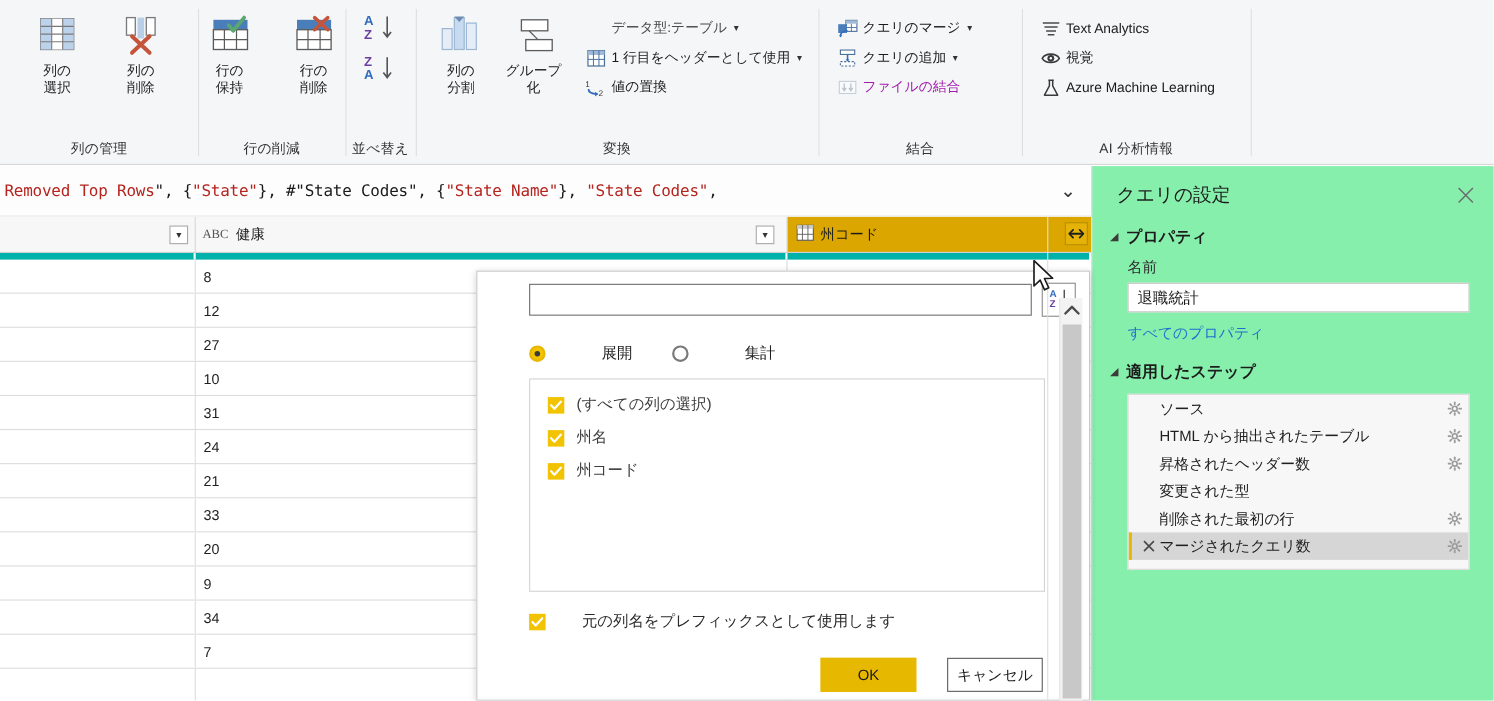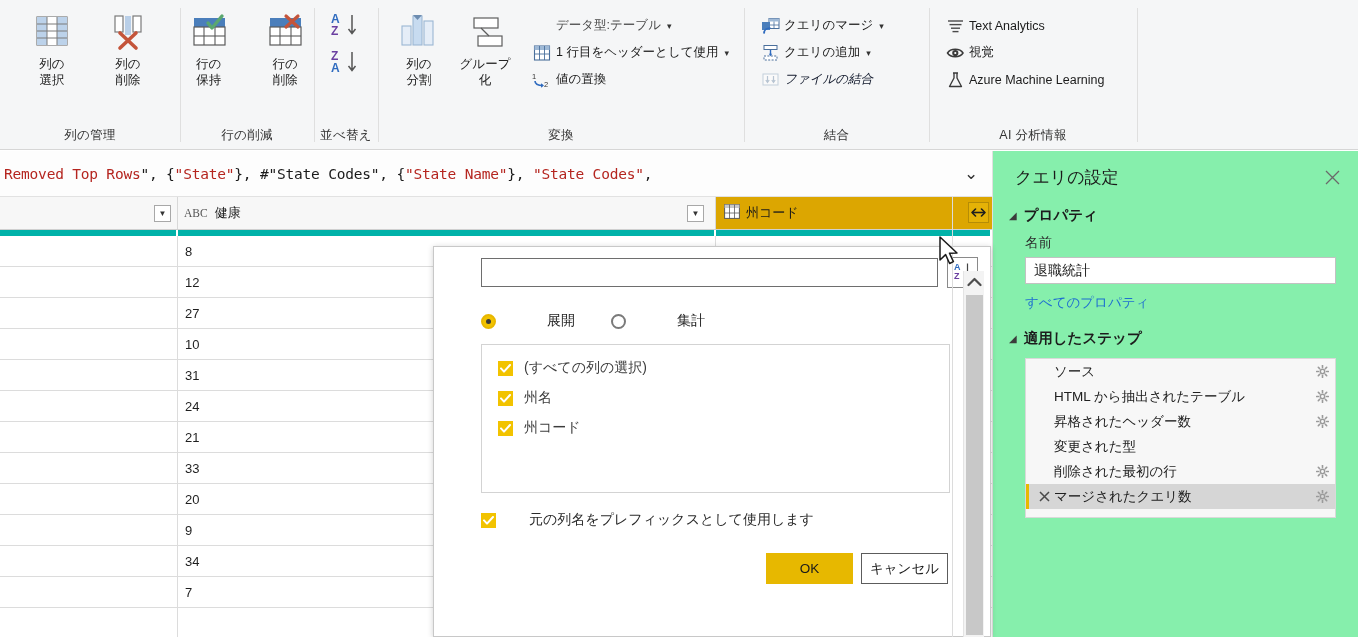--- a/index.html
+++ b/index.html
@@ -45,21 +45,21 @@
     margin-top: 3px; white-space: pre-line;
   }
 
   
   .smallrow {
     display: flex; align-items: center; height: 27px; padding: 0 4px 0 3px;
     cursor: default; white-space: nowrap;
   }
   .smallrow .sicon { width: 22px; display: flex; align-items: center; justify-content: center; flex: none; }
   .smallrow .slabel { font-size: 12.5px; color: #1b1b1b; margin-left: 3px; }
-  .smallrow.disabled .slabel { color: #0f172a; font-style: italic; }
+  .smallrow.disabled .slabel { color: #a21caf; }
   .smallrow .scaret { font-size: 9px; color: #333; margin-left: 6px; }
   .smallcol { display: flex; flex-direction: column; justify-content: flex-start; padding-top: 2px; }
 
   
   .formulabar {
     position: absolute; left: 0; top: 151px; width: 992px; height: 46px;
     background: #fdfdfd; border-bottom: 1px solid #e2e2e2;
     display: flex; align-items: center;
   }
   .fx-text {
@@ -137,41 +137,41 @@
   .radio { display: flex; align-items: center; margin-right: 36px; cursor: pointer; gap: 43px; }
   .radio .rdot {
     width: 15px; height: 15px; border-radius: 50%; border: 2px solid #7a7a7a;
     display: flex; align-items: center; justify-content: center; margin-right: 8px; background: #fff;
   }
   .radio.on .rdot { border-color: #e8b700; background: #f2c300; }
   .radio.on .rdot::after { content: ""; width: 5px; height: 5px; border-radius: 50%; background: #3a3a3a; }
   .radio .rlabel { font-size: 14px; color: #1f1f1f; }
 
   .listbox {
-    margin: 14px 40px 0 47px; height: 149px; border: 1px solid #d3d3d3;
+    margin: 14px 40px 0 47px; height: 194px; border: 1px solid #d3d3d3;
     background: #fff; padding: 8px 0 0 0; overflow: hidden;
   }
   .lrow { display: flex; align-items: center; height: 30px; padding-left: 16px; cursor: pointer; }
   .cbox {
     width: 15px; height: 15px; background: #f2c300; display: flex;
     align-items: center; justify-content: center; margin-right: 11px; flex: none;
   }
   .cbox svg { display: block; }
   .lrow .llabel { font-size: 14px; color: #3c3c3c; }
 
   .prefixrow { display: flex; align-items: center; padding: 18px 0 0 47px; }
   .prefixrow .plabel { font-size: 14px; color: #2a2a2a; margin-left: 22px; }
 
   .dlgbtns { display: flex; justify-content: flex-end; padding: 24px 42px 0 0; }
   .btn {
     min-width: 87px; height: 31px; display: flex; align-items: center; justify-content: center;
     font-size: 13.5px; cursor: pointer; border: 1px solid transparent;
   }
   .btn-ok { background: #e7b800; color: #1a1a1a; border-color: #e7b800; }
-  .btn-cancel { background: #fff; color: #1a1a1a; border: 1px solid #5c5c5c; margin-left: 8px; }
+  .btn-cancel { background: #fff; color: #1a1a1a; border: 1px solid #5c5c5c; margin-left: 28px; }
 
   
   .dlg-scroll {
     position: absolute; left: 963px; top: 271px; width: 21px; height: 366px;
     background: #f3f3f3; border-left: 1px solid #e4e4e4; z-index: 45;
   }
   .dlg-scroll .sb-up {
     height: 22px; display: flex; align-items: center; justify-content: center;
     color: #5a5a5a; font-size: 13px; cursor: pointer;
   }

